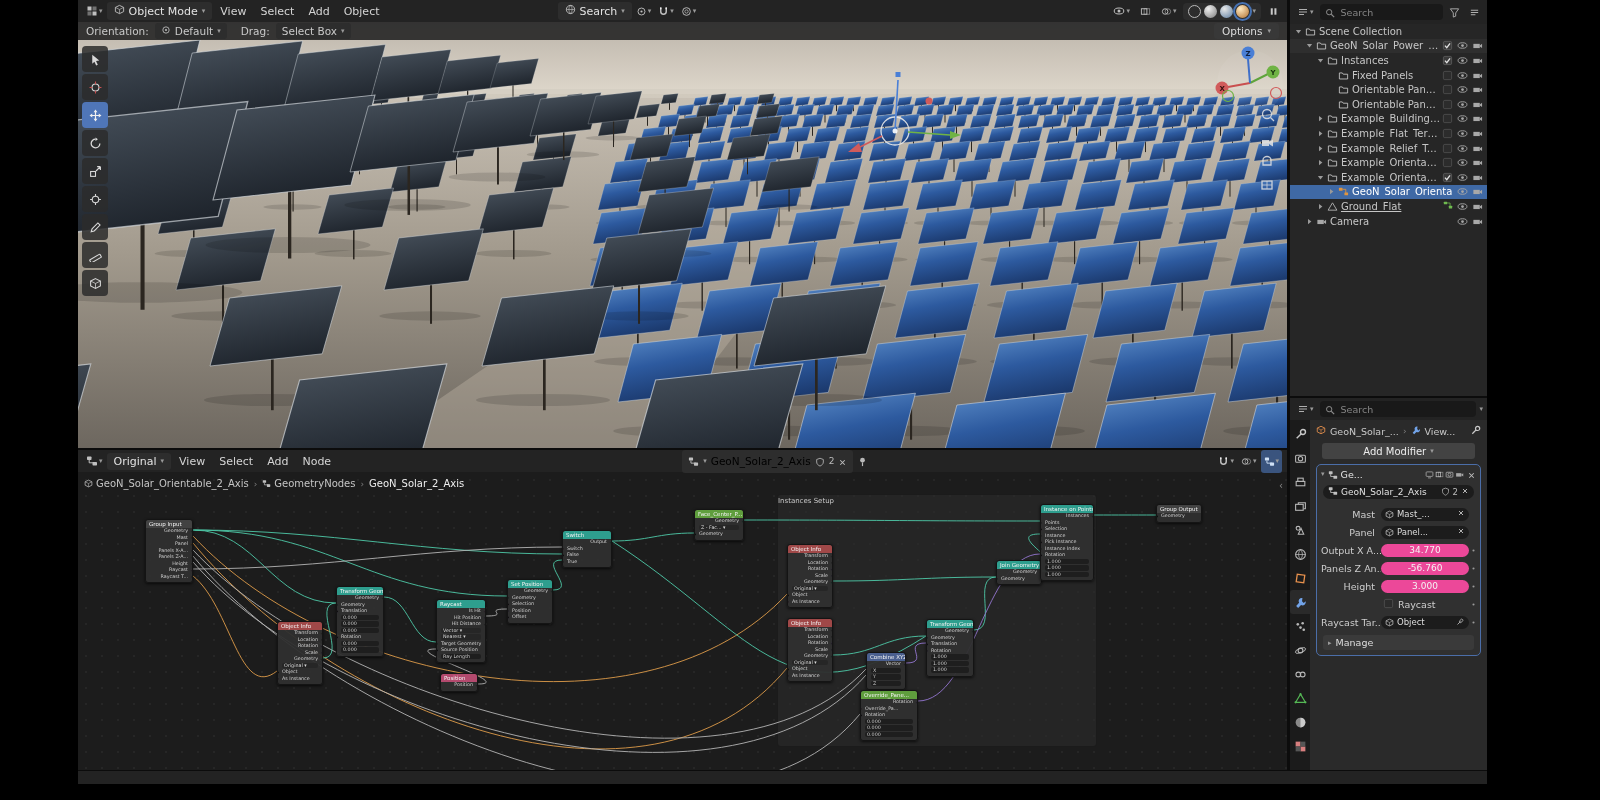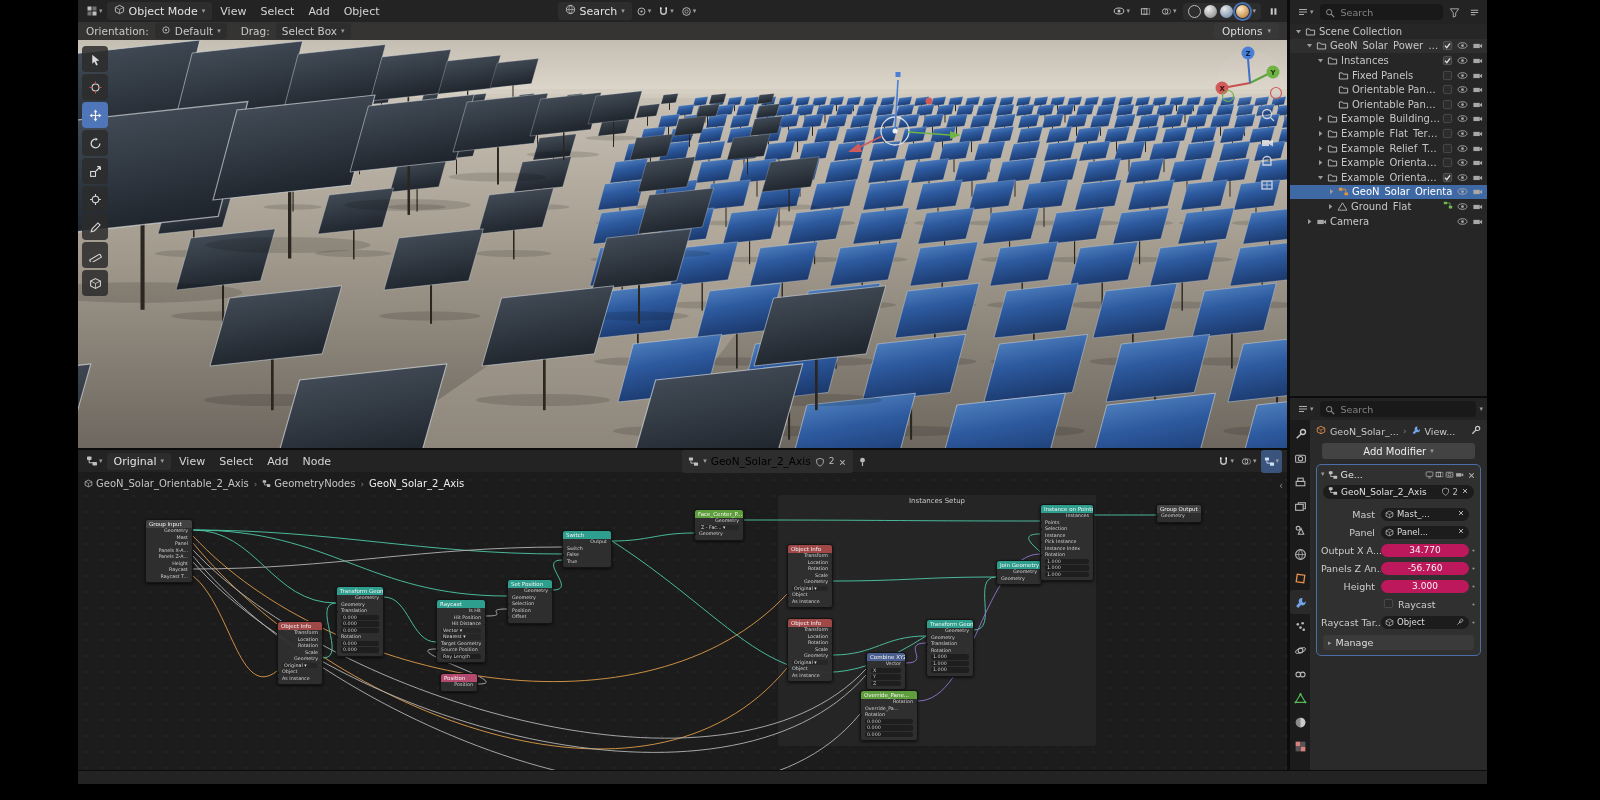--- a/index.html
+++ b/index.html
@@ -24,21 +24,21 @@
 .tool-btn.active{background:#4f76b8;}
 .pill{background:#2d2d2d;border-radius:3px;padding:2px 6px;display:flex;align-items:center;gap:4px;}
 
 
 .ne{position:absolute;left:0;top:450px;width:1209px;height:320px;background:#1c1c1c;}
 .ne-header{position:absolute;left:0;top:0;width:100%;height:22px;background:#232323;display:flex;align-items:center;gap:1px;padding:0 5px;z-index:10;}
 .ne-canvas{position:absolute;left:0;top:22px;width:1209px;height:298px;overflow:hidden;background-color:#1c1c1c;background-image:radial-gradient(#262626 1px,transparent 1px);background-size:16px 16px;}
 .ne-crumb{position:absolute;left:6px;top:6px;z-index:6;display:flex;align-items:center;gap:5px;font-size:10px;color:#c4c4c4;}
 .crumb-sep{color:#7e7e7e;font-size:9px;}
 .frame{position:absolute;background:#2b2b2b99;border:1px solid #00000040;border-radius:4px;z-index:1;}
-.frame-label{text-align:center;font-size:7px;color:#c9c9c9;margin-top:2px;}
+.frame-label{font-size:7px;color:#c9c9c9;margin-top:2px;}
 #ne-wires{position:absolute;left:0;top:0;z-index:2;}
 .node{position:absolute;background:#2fcrap;background:#2f2f2ff2;border:0.5px solid #141414;border-radius:3px;box-shadow:0 1px 3px #000a;z-index:3;}
 .node-h{height:8px;line-height:8px;font-size:5.5px;padding:0 3px;color:#f2f2f2;border-radius:2.5px 2.5px 0 0;white-space:nowrap;overflow:hidden;}
 .nrow{position:relative;height:6.5px;line-height:6.5px;font-size:4.8px;color:#d0d0d0;padding:0 4px;white-space:nowrap;overflow:hidden;}
 .nrow.out{text-align:right;}
 .nrow.box span,.nrow.dd span{display:block;background:#1e1e1e;border-radius:2px;height:5.6px;line-height:5.6px;padding:0 2px;color:#c8c8c8;}
 .nrow.dd span{background:#262626;color:#d8d8d8;}
 .sock{position:absolute;top:2px;width:2.8px;height:2.8px;border-radius:50%;border:0.4px solid #101010;}
 .sock.in{left:-1.5px;}
 .sock.out{right:-1.5px;}
@@ -74,21 +74,21 @@
 .addmod{height:16px;background:#434343;border-radius:3px;margin:3px 8px 5px 8px;display:flex;align-items:center;justify-content:center;font-size:10px;color:#ececec;gap:4px;}
 .modpanel{border:1px solid #4b6ea9;border-radius:5px;background:#303030;margin:0 2px;padding-bottom:5px;}
 .mod-head{display:flex;align-items:center;gap:3px;height:18px;padding:0 4px;}
 .mod-name{font-size:9.5px;color:#e4e4e4;flex:1;overflow:hidden;white-space:nowrap;}
 .mod-toggles{display:flex;gap:1px;align-items:center;}
 .treefield{display:flex;align-items:center;gap:3px;background:#1c1c1c;border-radius:7px;height:14px;margin:2px 6px 6px 6px;padding:0 5px;font-size:9px;color:#e0e0e0;}
 .treefield .tname{flex:1;overflow:hidden;white-space:nowrap;}
 .pfrow{display:flex;align-items:center;height:18px;padding:0 2px 0 4px;}
 .plabel{width:60px;text-align:right;font-size:9.5px;color:#cdcdcd;padding-right:6px;overflow:hidden;white-space:nowrap;flex:0 0 auto;}
 .pwidget{flex:1;height:13px;border-radius:7px;display:flex;align-items:center;min-width:0;}
-.pwidget.num{background:#be185d;justify-content:center;font-size:9px;color:#f4f4f4;}
+.pwidget.num{background:#ec4899;justify-content:center;font-size:9px;color:#f4f4f4;}
 .pwidget.obj{background:#1c1c1c;gap:3px;padding:0 4px;font-size:8.5px;color:#dcdcdc;}
 .pwidget.obj .ptxt{flex:1;overflow:hidden;white-space:nowrap;}
 .pwidget.chk{background:transparent;gap:4px;padding-left:2px;font-size:9.5px;color:#cdcdcd;}
 .pdot{width:9px;display:flex;justify-content:center;flex:0 0 auto;}
 .managebar{display:flex;align-items:center;gap:4px;background:#3a3a3a;border-radius:3px;height:15px;margin:4px 6px 0 6px;padding:0 5px;font-size:9.5px;color:#dedede;}
 .vsep{position:absolute;left:1209px;top:0;width:3px;height:770px;background:#0c0c0c;}
 .hsep{position:absolute;left:0;top:448px;width:1209px;height:2px;background:#0c0c0c;}
 .olsep{position:absolute;left:0;top:396px;width:100%;height:2px;background:#0c0c0c;}
 </style>
 </head>
@@ -1695,21 +1695,21 @@
                 </svg>
               </span>
               <span>
                 <svg width="11" height="11" viewBox="0 0 12 12">
                   <path d="M1.5 4.2h7v4.6h-7z" fill="#a8a8a8"></path>
                   <path d="M8.5 6l2.5-1.8v4.6L8.5 7z" fill="#a8a8a8"></path>
                 </svg>
               </span>
             </span>
           </div>
-          <div class="ol-row" style="padding-left: 35px;">
+          <div class="ol-row" style="padding-left: 25px; text-decoration: underline;">
             <span class="ol-chev">
               <svg width="9" height="9" viewBox="0 0 12 12">
                 <path d="M4 2.5l4.5 3.5L4 9.5z" fill="#9a9a9a"></path>
               </svg>
             </span>
             <span class="ol-ic">
               <svg width="11" height="11" viewBox="0 0 12 12">
                 <path d="M6 2L10.8 10H1.2z" fill="none" stroke="#b0b0b0" stroke-width="1"></path>
               </svg>
             </span>

